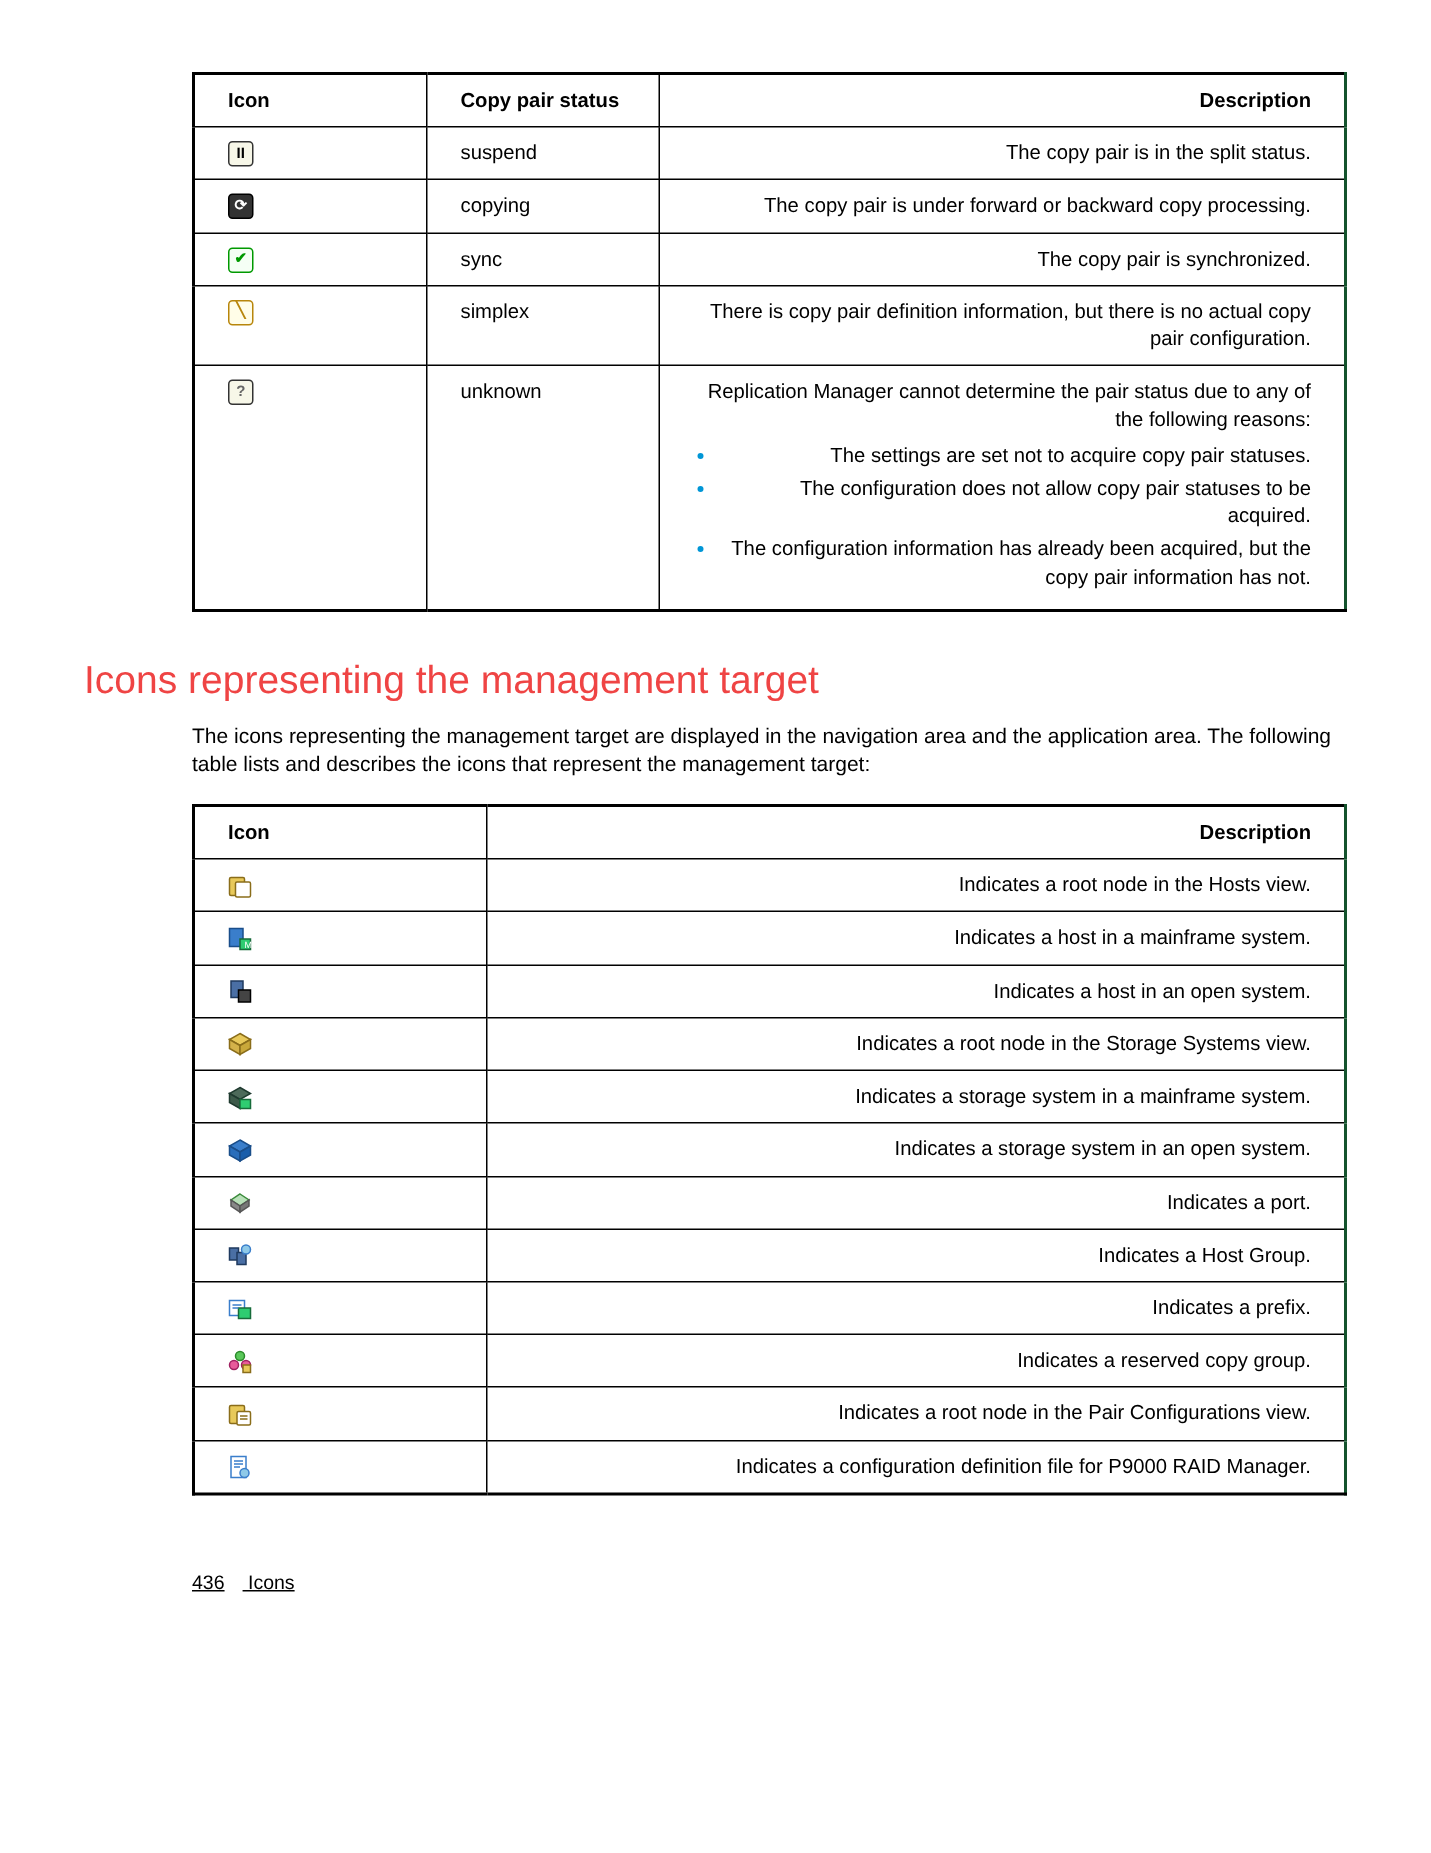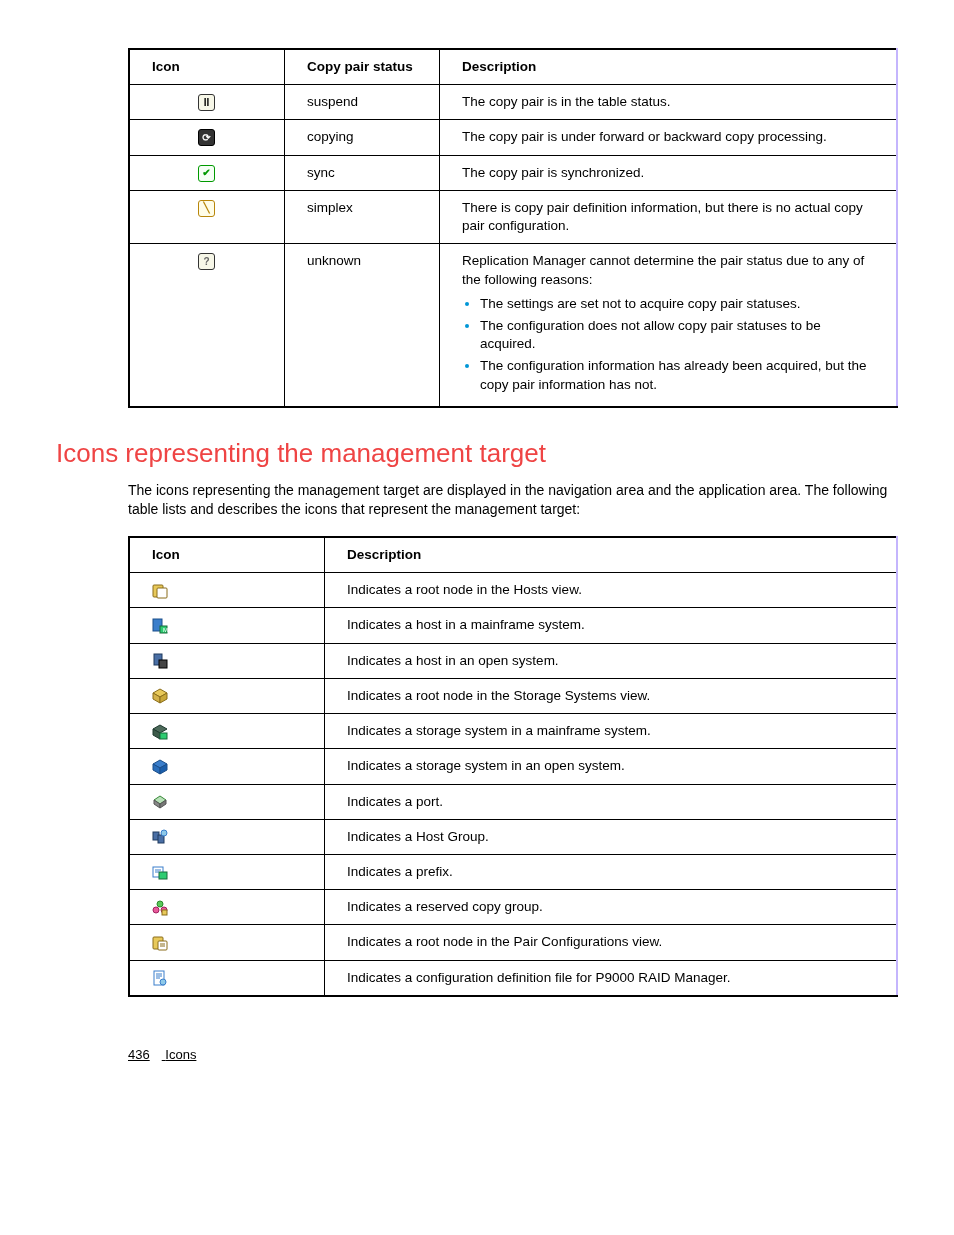--- a/index.html
+++ b/index.html
@@ -32,21 +32,21 @@
     vertical-align: top;
     font-size: 13.5px;
     line-height: 1.35;
   }
   th {
     font-weight: bold;
   }
   .outer-t { border-top: 2px solid #000; }
   .outer-b { border-bottom: 2px solid #000; }
   .outer-l { border-left: 2px solid #000; }
-  .outer-r { border-right: 2px solid #c4b5fd; }
+  .outer-r { border-right: 2px solid #14532d; text-align: right; }
   .col-icon { width: 110px; }
   .col-status { width: 110px; }
   .col-icon2 { width: 150px; }
   h2.section {
     color: #ef4444;
     font-weight: normal;
     font-size: 26px;
     margin: 24px 0 12px 0;
   }
   p.intro {
@@ -76,21 +76,20 @@
     height: 15px;
     border: 1.5px solid #333;
     border-radius: 3px;
     background: #f7f7e8;
     display: inline-flex;
     align-items: center;
     justify-content: center;
     font-size: 10px;
     line-height: 1;
     font-weight: bold;
-    margin-left: 46px;
   }
   .sq.dark { background: #333; color: #fff; border-color: #000;}
   .sq.green { border-color: #090; color: #090; background:#f5fff5;}
   .sq.yellow { border-color: #b8860b; color: #b8860b; background:#fffde8;}
   .footer {
     position: relative;
     margin-top: 50px;
     margin-left: 72px;
     font-size: 13px;
     text-decoration: underline;
@@ -110,21 +109,21 @@
       <th class="col-status outer-t">Copy pair status</th>
       <th class="outer-t outer-r">Description</th>
     </tr>
   </thead>
   <tbody>
     <tr>
       <td class="outer-l"><span class="icon-box">
             <span class="sq">II</span>
           </span></td>
       <td>suspend</td>
-      <td class="outer-r">The copy pair is in the table status.</td>
+      <td class="outer-r">The copy pair is in the split status.</td>
     </tr>
     <tr>
       <td class="outer-l"><span class="icon-box">
             <span class="sq dark">⟳</span>
           </span></td>
       <td>copying</td>
       <td class="outer-r">The copy pair is under forward or backward copy processing.</td>
     </tr>
     <tr>
       <td class="outer-l"><span class="icon-box">

